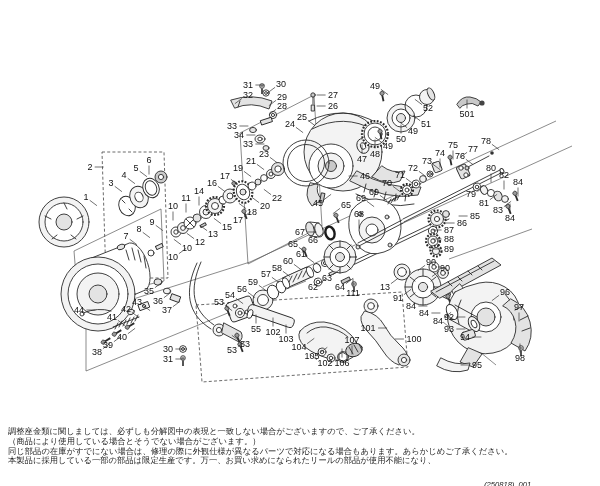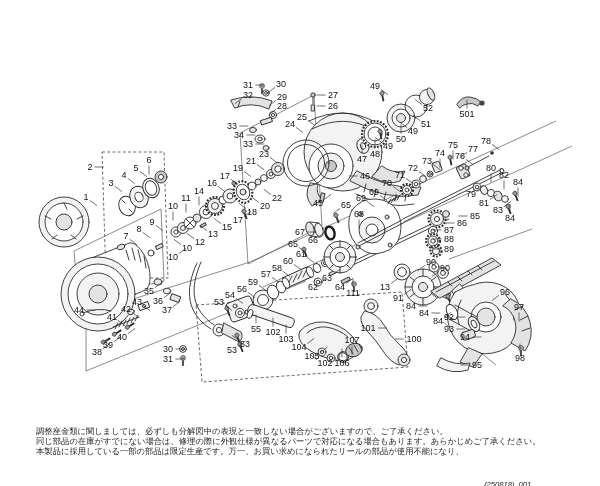--- a/index.html
+++ b/index.html
@@ -10,21 +10,21 @@
   .th{stroke:#2b2b2b;stroke-width:2.2;fill:#fff;stroke-dasharray:1.8 1.5;}
   .fw{fill:#fff;}
   .f1{fill:#f3f3f3;}
   .f2{fill:#e3e3e3;}
   .f3{fill:#c9c9c9;}
   .dash{stroke:#444;stroke-width:.8;fill:none;stroke-dasharray:3 2.2;}
   .scaf{stroke:#5a5a5a;stroke-width:.7;fill:none;}
   .leader{stroke:#333;stroke-width:.7;}
   text.plbl{font-size:9px;fill:#111;font-family:"Liberation Sans",sans-serif;}
   .footer{position:absolute;left:8px;top:427px;font-size:8.3px;line-height:9.8px;
-          color:#1c1c1c;white-space:nowrap;margin-left:28px;}
+          color:#1c1c1c;white-space:nowrap;}
   .docnum{position:absolute;left:484px;top:480px;font-size:7.6px;color:#222;font-style:italic;}
 </style>
 </head>
 <body>
 
 <div class="stage">
 
 <svg width="600" height="486" viewBox="0 0 600 486">
   <defs>
     <g id="pin">
@@ -618,19 +618,20 @@
         <text x="325" y="363" text-anchor="middle" dominant-baseline="central" class="plbl">102</text>
         <line x1="342" y1="357.5" x2="342" y2="348.5" class="leader"></line>
         <text x="342" y="363" text-anchor="middle" dominant-baseline="central" class="plbl">106</text>
         <line x1="352" y1="345.5" x2="352" y2="354.5" class="leader"></line>
         <text x="352" y="340" text-anchor="middle" dominant-baseline="central" class="plbl">107</text>
       </g>
 </svg>
 
 <div class="footer">
   <div>調整座金類に関しましては、必ずしも分解図中の表現と一致しない場合がございますので、ご了承ください。</div>
+  <div>（商品により使用している場合とそうでない場合がございます。）</div>
   <div>同じ部品の在庫がすでにない場合は、修理の際に外観仕様が異なるパーツで対応になる場合もあります。あらかじめご了承ください。</div>
   <div>本製品に採用している一部の部品は限定生産です。万一、お買い求めになられたリールの部品が使用不能になり、</div>
 </div>
 
 <div class="docnum">(250818)_001</div>
 
 </div>
 
 </body></html>

